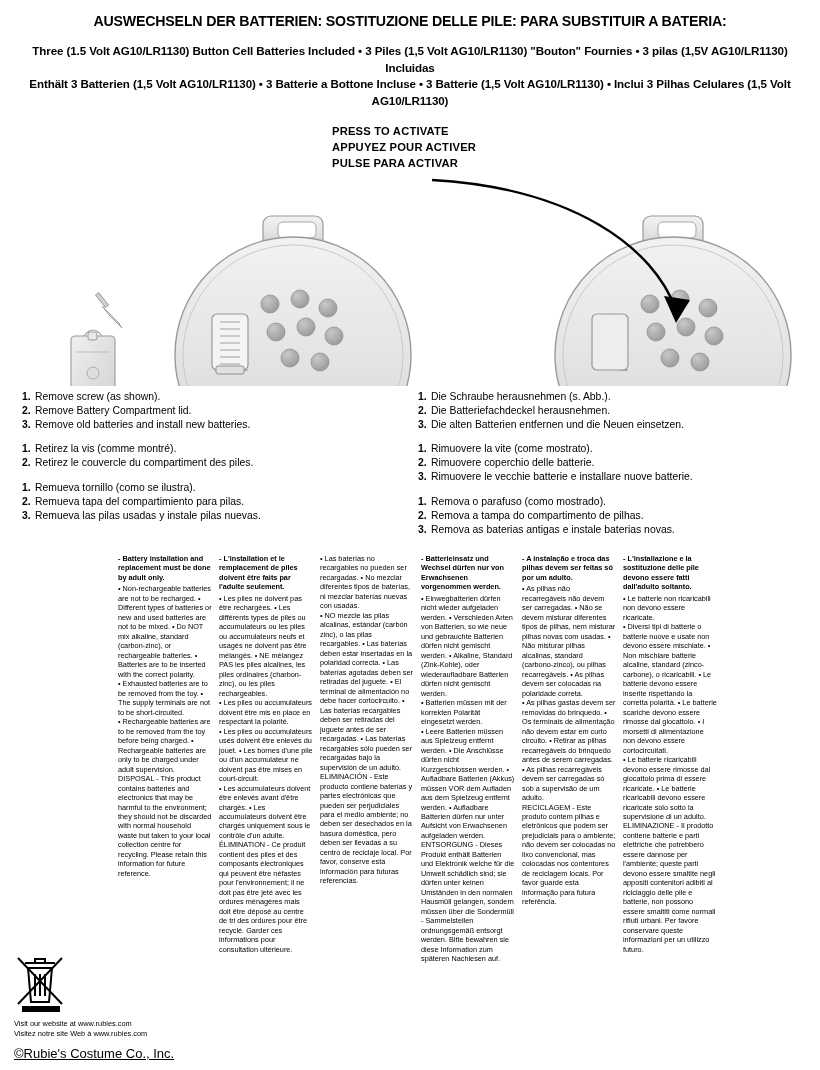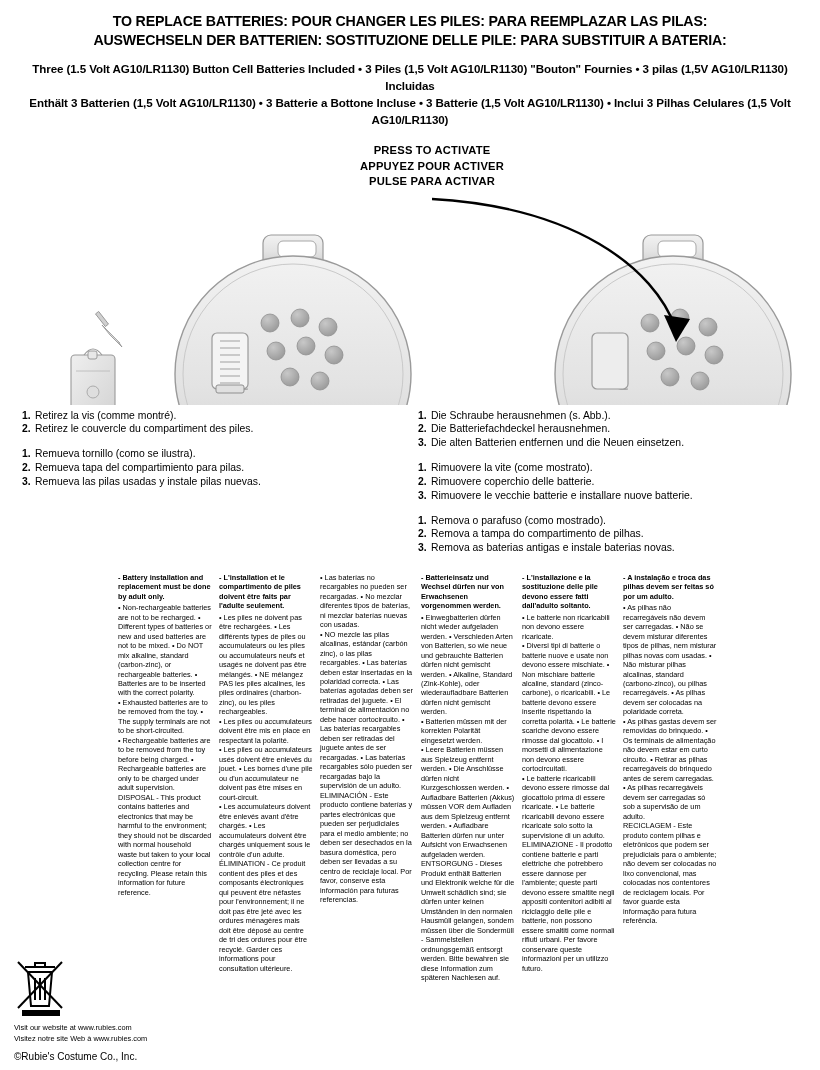--- a/index.html
+++ b/index.html
@@ -35,21 +35,21 @@
   
   .illus {
     position: relative;
     height: 268px;
     margin-top: 8px;
   }
   .press-text {
     position: absolute;
     left: 318px;
     top: 6px;
-    text-align: center;
+    text-align: left;
     font-weight: bold;
     font-size: 11.2px;
     line-height: 1.42;
     letter-spacing: 0.2px;
     width: 200px;
   }
   .svgwrap { position: absolute; left: 0; top: 0; width: 792px; height: 268px; }
 
   
   .steps {
@@ -94,29 +94,28 @@
   
   .footer {
     position: absolute;
     left: 14px;
     bottom: 6px;
     width: 300px;
     font-size: 7.4px;
     line-height: 1.45;
   }
   .wee-icon { margin-bottom: 3px; }
-  .copyright { margin-top: 5px; font-size: 10px; }
+  .copyright { margin-top: 5px; font-size: 13px; text-decoration: underline; }
 </style>
 </head>
 <body>
 
 <div class="page">
 
   <div class="title-block">
-    <div class="title-line">TO REPLACE BATTERIES: POUR CHANGER LES PILES: PARA REEMPLAZAR LAS PILAS:</div>
     <div class="title-line">AUSWECHSELN DER BATTERIEN: SOSTITUZIONE DELLE PILE: PARA SUBSTITUIR A BATERIA:</div>
   </div>
 
   <div class="subtitle-block">
     <div>Three (1.5 Volt AG10/LR1130) Button Cell Batteries Included • 3 Piles (1,5 Volt AG10/LR1130) "Bouton" Fournies • 3 pilas (1,5V AG10/LR1130) Incluidas</div>
     <div>Enthält 3 Batterien (1,5 Volt AG10/LR1130) • 3 Batterie a Bottone Incluse • 3 Batterie (1,5 Volt AG10/LR1130) • Inclui 3 Pilhas Celulares (1,5 Volt AG10/LR1130)</div>
   </div>
 
   <div class="illus">
     <div class="press-text">
@@ -222,20 +221,25 @@
       <g>
         <path d="M418 62 C 560 70, 640 130, 662 192" fill="none" stroke="#000000" stroke-width="2.4"></path>
         <polygon points="662,205 650,178 676,182" fill="#000000"></polygon>
       </g>
     </svg>
   </div>
 
   <div class="steps">
     <div class="steps-col left">
       <div class="step-group">
+        <div class="step-row"><span class="step-num">1.</span><span>Remove screw (as shown).</span></div>
+        <div class="step-row"><span class="step-num">2.</span><span>Remove Battery Compartment lid.</span></div>
+        <div class="step-row"><span class="step-num">3.</span><span>Remove old batteries and install new batteries.</span></div>
+      </div>
+      <div class="step-group">
         <div class="step-row"><span class="step-num">1.</span><span>Retirez la vis (comme montré).</span></div>
         <div class="step-row"><span class="step-num">2.</span><span>Retirez le couvercle du compartiment des piles.</span></div>
       </div>
       <div class="step-group">
         <div class="step-row"><span class="step-num">1.</span><span>Remueva tornillo (como se ilustra).</span></div>
         <div class="step-row"><span class="step-num">2.</span><span>Remueva tapa del compartimiento para pilas.</span></div>
         <div class="step-row"><span class="step-num">3.</span><span>Remueva las pilas usadas y instale pilas nuevas.</span></div>
       </div>
     </div>
 
@@ -260,51 +264,51 @@
 
   <div class="fineprint">
     <div class="fp-col">
       <span class="fp-head">- Battery installation and replacement must be done by adult only.</span>
       <span class="fp-body">• Non-rechargeable batteries are not to be recharged. • Different types of batteries or new and used batteries are not to be mixed. • Do NOT mix alkaline, standard (carbon-zinc), or rechargeable batteries. • Batteries are to be inserted with the correct polarity.
 • Exhausted batteries are to be removed from the toy. • The supply terminals are not to be short-circuited.
 • Rechargeable batteries are to be removed from the toy before being charged. • Rechargeable batteries are only to be charged under adult supervision.
 DISPOSAL - This product contains batteries and electronics that may be harmful to the environment; they should not be discarded with normal household waste but taken to your local collection centre for recycling. Please retain this information for future reference.</span>
     </div>
     <div class="fp-col">
-      <span class="fp-head">- L'installation et le compartimento de piles doivent être faits par l'adulte seulement.</span>
+      <span class="fp-head">- L'installation et le remplacement de piles doivent être faits par l'adulte seulement.</span>
       <span class="fp-body">• Les piles ne doivent pas être rechargées. • Les différents types de piles ou accumulateurs ou les piles ou accumulateurs neufs et usagés ne doivent pas être mélangés. • NE mélangez PAS les piles alcalines, les piles ordinaires (charbon-zinc), ou les piles rechargeables.
 • Les piles ou accumulateurs doivent être mis en place en respectant la polarité.
 • Les piles ou accumulateurs usés doivent être enlevés du jouet. • Les bornes d'une pile ou d'un accumulateur ne doivent pas être mises en court-circuit.
 • Les accumulateurs doivent être enlevés avant d'être chargés. • Les accumulateurs doivent être chargés uniquement sous le contrôle d'un adulte.
 ÉLIMINATION - Ce produit contient des piles et des composants électroniques qui peuvent être néfastes pour l'environnement; il ne doit pas être jeté avec les ordures ménagères mais doit être déposé au centre de tri des ordures pour être recyclé. Garder ces informations pour consultation ultérieure.</span>
     </div>
     <div class="fp-col">
       <span class="fp-body">• Las baterías no recargables no pueden ser recargadas. • No mezclar diferentes tipos de baterías, ni mezclar baterías nuevas con usadas.
 • NO mezcle las pilas alcalinas, estándar (carbón zinc), o las pilas recargables. • Las baterías deben estar insertadas en la polaridad correcta. • Las baterías agotadas deben ser retiradas del juguete. • El terminal de alimentación no debe hacer cortocircuito. • Las baterías recargables deben ser retiradas del juguete antes de ser recargadas. • Las baterías recargables sólo pueden ser recargadas bajo la supervisión de un adulto.
 ELIMINACIÓN - Este producto contiene baterías y partes electrónicas que pueden ser perjudiciales para el medio ambiente; no deben ser desechados en la basura doméstica, pero deben ser llevadas a su centro de reciclaje local. Por favor, conserve esta información para futuras referencias.</span>
     </div>
     <div class="fp-col">
       <span class="fp-head">- Batterieinsatz und Wechsel dürfen nur von Erwachsenen vorgenommen werden.</span>
       <span class="fp-body">• Einwegbatterien dürfen nicht wieder aufgeladen werden. • Verschieden Arten von Batterien, so wie neue und gebrauchte Batterien dürfen nicht gemischt werden. • Alkaline, Standard (Zink-Kohle), oder wiederaufladbare Batterien dürfen nicht gemischt werden.
 • Batterien müssen mit der korrekten Polarität eingesetzt werden.
 • Leere Batterien müssen aus Spielzeug entfernt werden. • Die Anschlüsse dürfen nicht Kurzgeschlossen werden. • Aufladbare Batterien (Akkus) müssen VOR dem Aufladen aus dem Spielzeug entfernt werden. • Aufladbare Batterien dürfen nur unter Aufsicht von Erwachsenen aufgeladen werden.
 ENTSORGUNG - Dieses Produkt enthält Batterien und Elektronik welche für die Umwelt schädlich sind; sie dürfen unter keinen Umständen in den normalen Hausmüll gelangen, sondern müssen über die Sondermüll - Sammelstellen ordnungsgemäß entsorgt werden. Bitte bewahren sie diese Information zum späteren Nachlesen auf.</span>
     </div>
     <div class="fp-col">
+      <span class="fp-head">- A instalação e troca das pilhas devem ser feitas só por um adulto.</span>
+      <span class="fp-body">• As pilhas não recarregáveis não devem ser carregadas. • Não se devem misturar diferentes tipos de pilhas, nem misturar pilhas novas com usadas. • Não misturar pilhas alcalinas, standard (carbono-zinco), ou pilhas recarregáveis. • As pilhas devem ser colocadas na polaridade correta.
+• As pilhas gastas devem ser removidas do brinquedo. • Os terminais de alimentação não devem estar em curto circuito. • Retirar as pilhas recarregáveis do brinquedo antes de serem carregadas. • As pilhas recarregáveis devem ser carregadas só sob a supervisão de um adulto.
+RECICLAGEM - Este produto contem pilhas e eletrônicos que podem ser prejudiciais para o ambiente; não devem ser colocadas no lixo convencional, mas colocadas nos contentores de reciclagem locais. Por favor guarde esta informação para futura referência.</span>
+    </div>
+    <div class="fp-col">
       <span class="fp-head">- L'installazione e la sostituzione delle pile devono essere fatti dall'adulto soltanto.</span>
       <span class="fp-body">• Le batterie non ricaricabili non devono essere ricaricate.
 • Diversi tipi di batterie o batterie nuove e usate non devono essere mischiate. • Non mischiare batterie alcaline, standard (zinco-carbone), o ricaricabili. • Le batterie devono essere inserite rispettando la corretta polarità. • Le batterie scariche devono essere rimosse dal giocattolo. • I morsetti di alimentazione non devono essere cortocircuitati.
 • Le batterie ricaricabili devono essere rimosse dal giocattolo prima di essere ricaricate. • Le batterie ricaricabili devono essere ricaricate solo sotto la supervisione di un adulto.
 ELIMINAZIONE - Il prodotto contiene batterie e parti elettriche che potrebbero essere dannose per l'ambiente; queste parti devono essere smaltite negli appositi contenitori adibiti al riciclaggio delle pile e batterie, non possono essere smaltiti come normali rifiuti urbani. Per favore conservare queste informazioni per un utilizzo futuro.</span>
-    </div>
-    <div class="fp-col">
-      <span class="fp-head">- A instalação e troca das pilhas devem ser feitas só por um adulto.</span>
-      <span class="fp-body">• As pilhas não recarregáveis não devem ser carregadas. • Não se devem misturar diferentes tipos de pilhas, nem misturar pilhas novas com usadas. • Não misturar pilhas alcalinas, standard (carbono-zinco), ou pilhas recarregáveis. • As pilhas devem ser colocadas na polaridade correta.
-• As pilhas gastas devem ser removidas do brinquedo. • Os terminais de alimentação não devem estar em curto circuito. • Retirar as pilhas recarregáveis do brinquedo antes de serem carregadas. • As pilhas recarregáveis devem ser carregadas só sob a supervisão de um adulto.
-RECICLAGEM - Este produto contem pilhas e eletrônicos que podem ser prejudiciais para o ambiente; não devem ser colocadas no lixo convencional, mas colocadas nos contentores de reciclagem locais. Por favor guarde esta informação para futura referência.</span>
     </div>
   </div>
 
   <div class="footer">
     <div class="wee-icon">
       <svg width="54" height="58" viewBox="0 0 54 58">
         <g fill="none" stroke="#000000" stroke-width="2">
           <path d="M14 14 h24 l-3 34 h-18 z"></path>
           <path d="M11 9 h30"></path>
           <path d="M21 9 v-4 h10 v4"></path>

